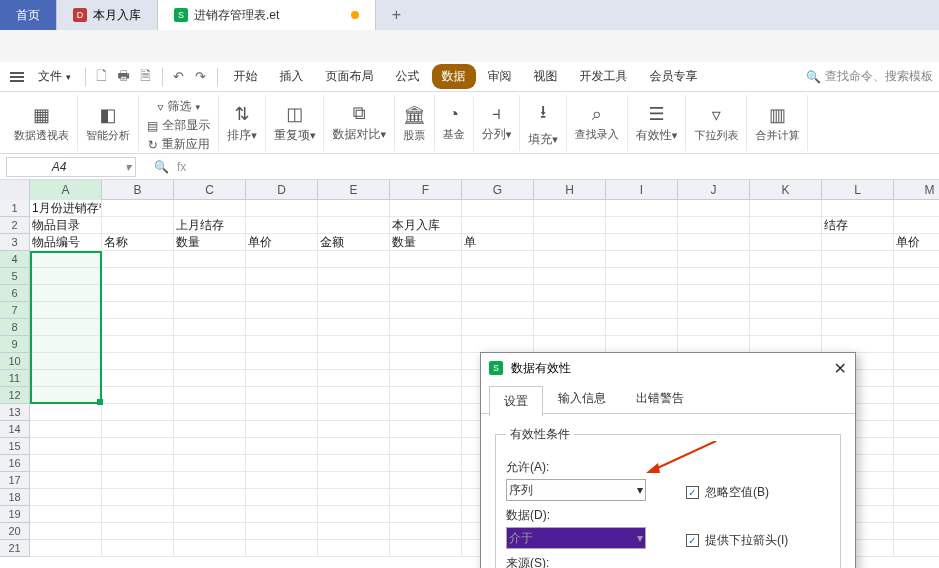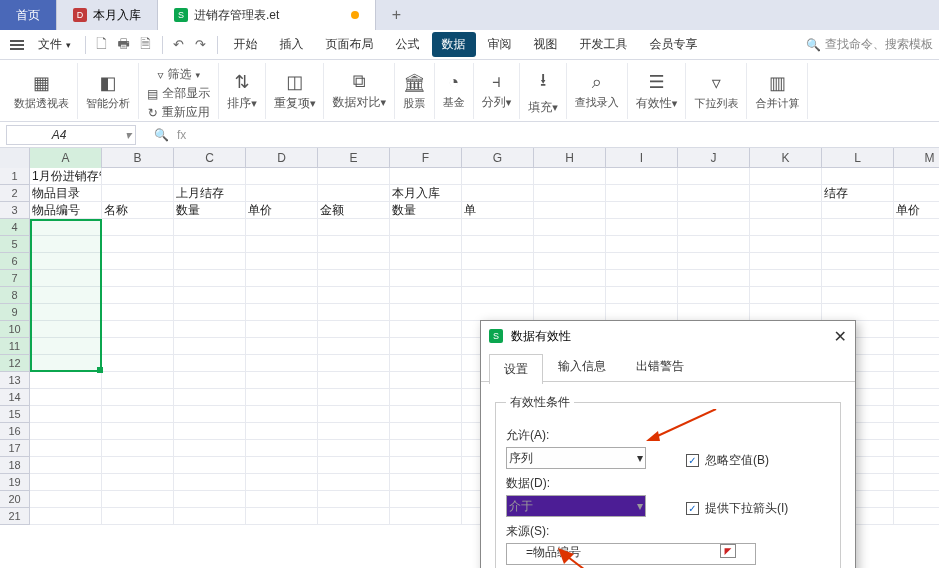--- a/index.html
+++ b/index.html
@@ -5,25 +5,25 @@
 *{box-sizing:border-box;margin:0;padding:0;font-family:"Microsoft YaHei",Arial,sans-serif;font-size:12px;}
 body{background:#f5f5f5;width:939px;height:568px;overflow:hidden;}
 .titlebar{display:flex;background:#e0e4ef;height:30px;align-items:stretch;}
 .tab{display:flex;align-items:center;padding:0 16px;border-right:1px solid #c5c9d6;gap:6px;cursor:pointer;}
 .tab.home{background:#4a68b8;color:#fff;}
 .tab.active{background:#fff;color:#333;}
 .dot{width:8px;height:8px;border-radius:50%;background:#ffa500;}
 .plustab{width:40px;display:flex;align-items:center;justify-content:center;color:#666;font-size:16px;}
 .icon-d{width:14px;height:14px;background:#c13b3b;border-radius:2px;display:flex;align-items:center;justify-content:center;color:#fff;font-size:9px;}
 .icon-s{width:14px;height:14px;background:#0ba64f;border-radius:2px;display:flex;align-items:center;justify-content:center;color:#fff;font-size:9px;}
-.menubar{display:flex;align-items:center;height:30px;background:#fff;border-bottom:1px solid #d8dbe4;padding:0 6px;gap:2px;}
+.menubar{display:flex;align-items:center;height:30px;background:#fff;border-bottom:1px solid #d8dbe4;padding:0 6px;gap:2px;margin-top:32px;}
 .ham{display:flex;flex-direction:column;gap:2px;padding:4px;}
 .ham span{display:block;width:14px;height:2px;background:#555;}
 .menuitem{padding:4px 10px;color:#333;cursor:pointer;}
-.menuitem.sel{background:#0c4a6e;color:#fff;border-radius:3px;}
+.menuitem.sel{background:#a16207;color:#fff;border-radius:9px;}
 .filelabel{color:#333;display:flex;align-items:center;gap:4px;padding:0 8px;}
 .sep{width:1px;height:18px;background:#d0d3de;margin:0 4px;}
 .iconbtn{width:20px;height:20px;color:#666;display:flex;align-items:center;justify-content:center;font-size:13px;}
 .search{margin-left:auto;color:#888;display:flex;align-items:center;gap:4px;}
 .ribbon{display:flex;height:62px;background:#fff;border-bottom:1px solid #d8dbe4;align-items:flex-start;padding:3px 6px;}
 .rbgrp{display:flex;flex-direction:column;align-items:center;justify-content:center;height:56px;padding:0 8px;border-right:1px solid #e8eaef;color:#555;gap:2px;cursor:pointer;}
 .rbgrp .cap{font-size:11px;}
 .rbgrp.side{height:56px;justify-content:space-between;padding:3px 8px;}
 .rsmall{display:flex;align-items:center;gap:4px;color:#555;font-size:11px;}
 .rbic{font-size:18px;color:#555;}

